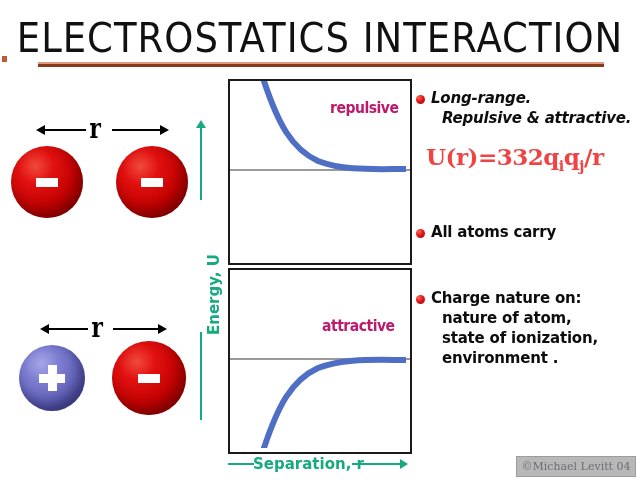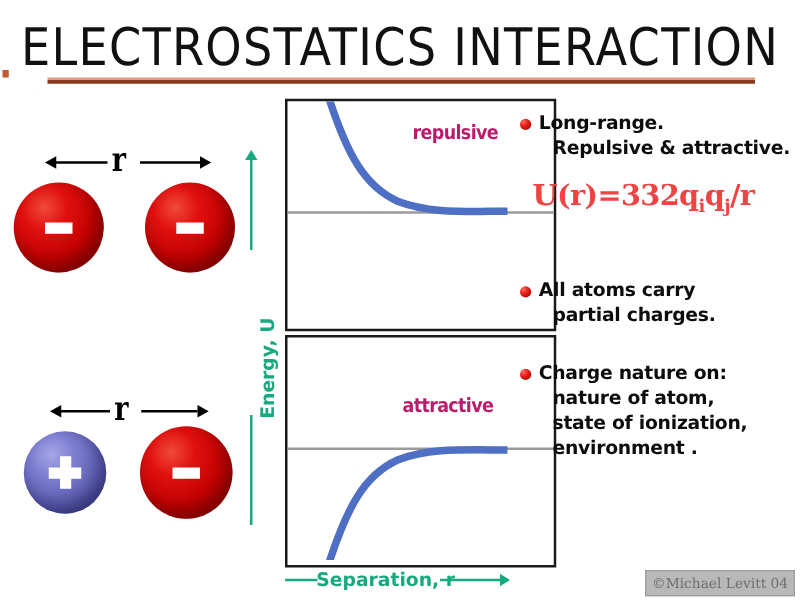--- a/index.html
+++ b/index.html
@@ -68,21 +68,20 @@
   }
   .sign.minus{width:22px;height:9px;}
   .sign.plus-h{width:26px;height:9px;}
   .sign.plus-v{width:9px;height:26px;}
 
   
   .chartbox{
     position:absolute;background:#ffffff;
     border:2px solid #1a1a1a;
     overflow:hidden;
-    padding-left:33px;
   }
   .zeroline{position:absolute;left:0;width:100%;height:2px;background:#9a9a9a;}
   .curvelabel{
     position:absolute;
     font-size:14px;font-weight:700;
     color:#bc1a6b;
     font-family:"DejaVu Sans", sans-serif;
     letter-spacing:-.5px;
     transform:scaleY(1.12);
   }
@@ -224,37 +223,36 @@
 
   <div>
     <div class="teal-line" style="left:228px;top:463px;width:26px;height:2px;"></div>
     <div id="xaxis-text">Separation, r</div>
     <div class="teal-line" style="left:352px;top:463px;width:48px;height:2px;"></div>
     <div class="teal-head right" style="left:400px;top:459px;"></div>
   </div>
 
   <div id="bullets">
 
-    <div class="bullet-block" style="height:46px;">
+    <div class="bullet-block" style="height:46px;font-style:italic;">
       <span class="bdot"></span>
       <div class="btext">
         <span>Long-range.</span>
         <span class="indent">Repulsive &amp; attractive.</span>
       </div>
     </div>
 
     <div id="formula">
       <span>U(r)=332q</span><sub>i</sub><span>q</span><sub>j</sub><span>/r</span>
     </div>
 
     <div class="bullet-block" style="margin-top:48px;height:46px;">
       <span class="bdot"></span>
       <div class="btext">
         <span>All atoms carry</span>
-        <span class="indent">partial charges.</span>
       </div>
     </div>
 
     <div class="bullet-block" style="margin-top:20px;">
       <span class="bdot"></span>
       <div class="btext">
         <span>Charge nature on:</span>
         <span class="indent">nature of atom,</span>
         <span class="indent">state of ionization,</span>
         <span class="indent">environment .</span>

